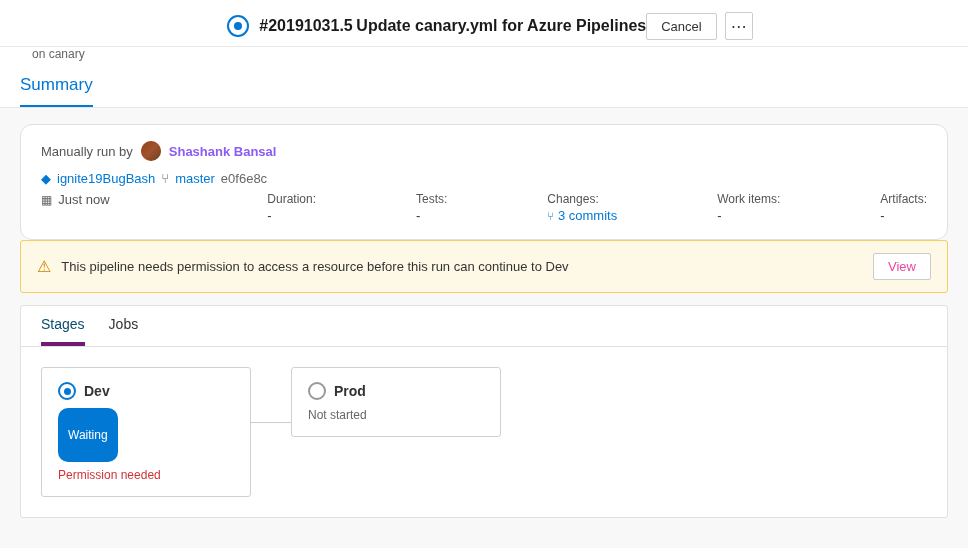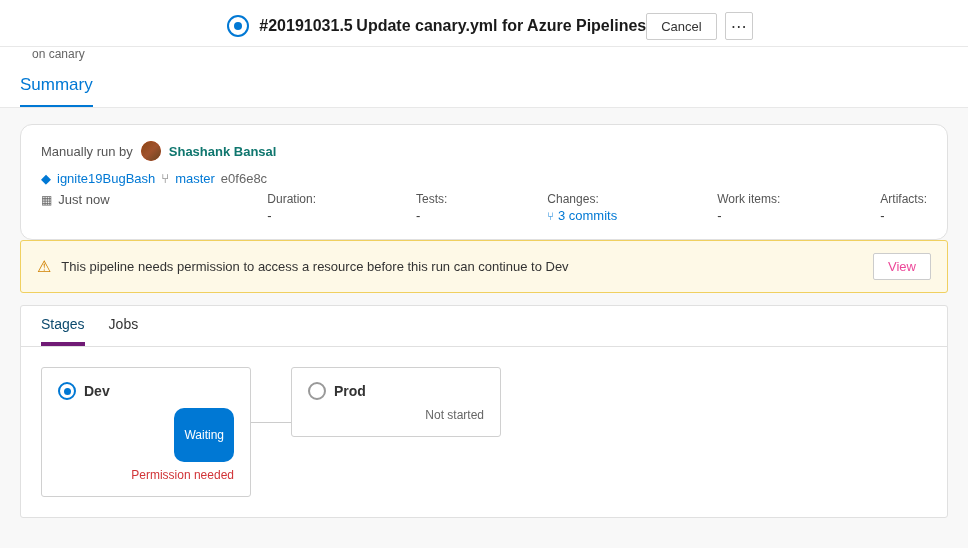--- a/index.html
+++ b/index.html
@@ -134,21 +134,21 @@
       overflow: hidden;
     }
     .avatar-img {
       width: 100%;
       height: 100%;
       border-radius: 50%;
       background: linear-gradient(135deg, #8b4513 0%, #a0522d 50%, #654321 100%);
     }
     .user-name {
       font-weight: 600;
-      color: #0f766e;
+      color: #8b5cf6;
       text-align: right;
     }
 
     .meta-row {
       display: flex;
       align-items: center;
       gap: 6px;
       margin-bottom: 6px;
     }
     .tag-icon {
@@ -260,21 +260,20 @@
     .stages-tab.active {
       color: #0c4a6e;
       border-bottom: 4px solid #701a75;
     }
 
     .stages-content {
       padding: 20px;
       display: flex;
       gap: 0;
       align-items: flex-start;
-      text-align: right;
     }
 
     .stage-box {
       width: 210px;
       border: 1px solid #d0d0d0;
       border-radius: 3px;
       padding: 14px 16px;
       background: #fff;
       position: relative;
     }

